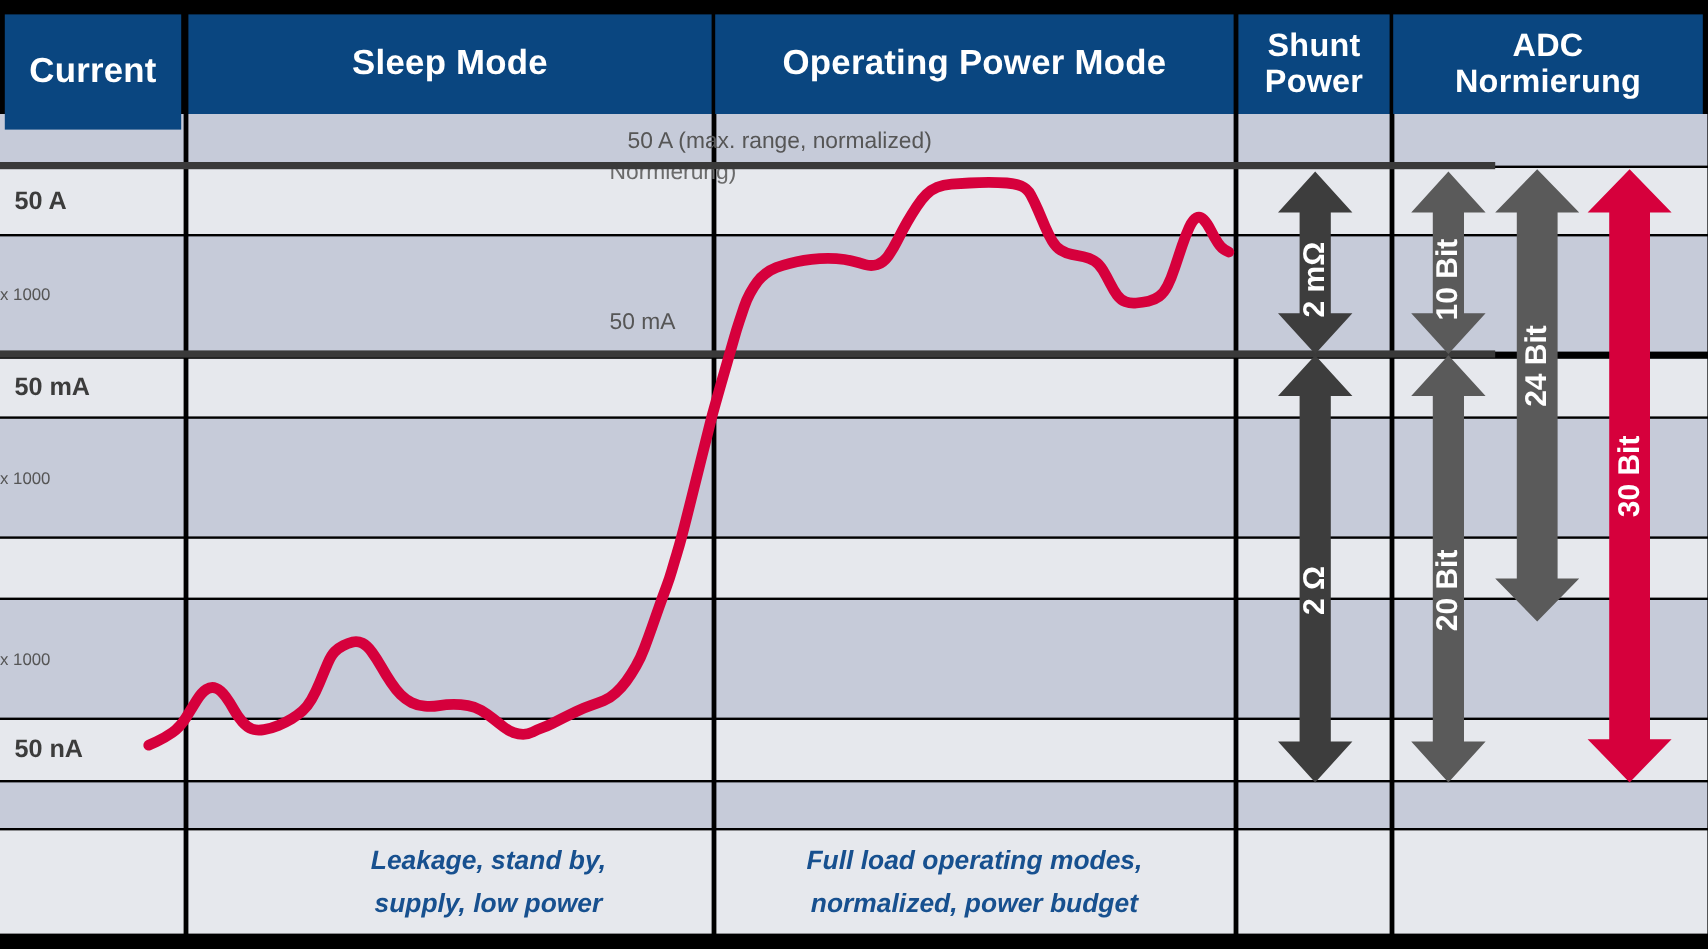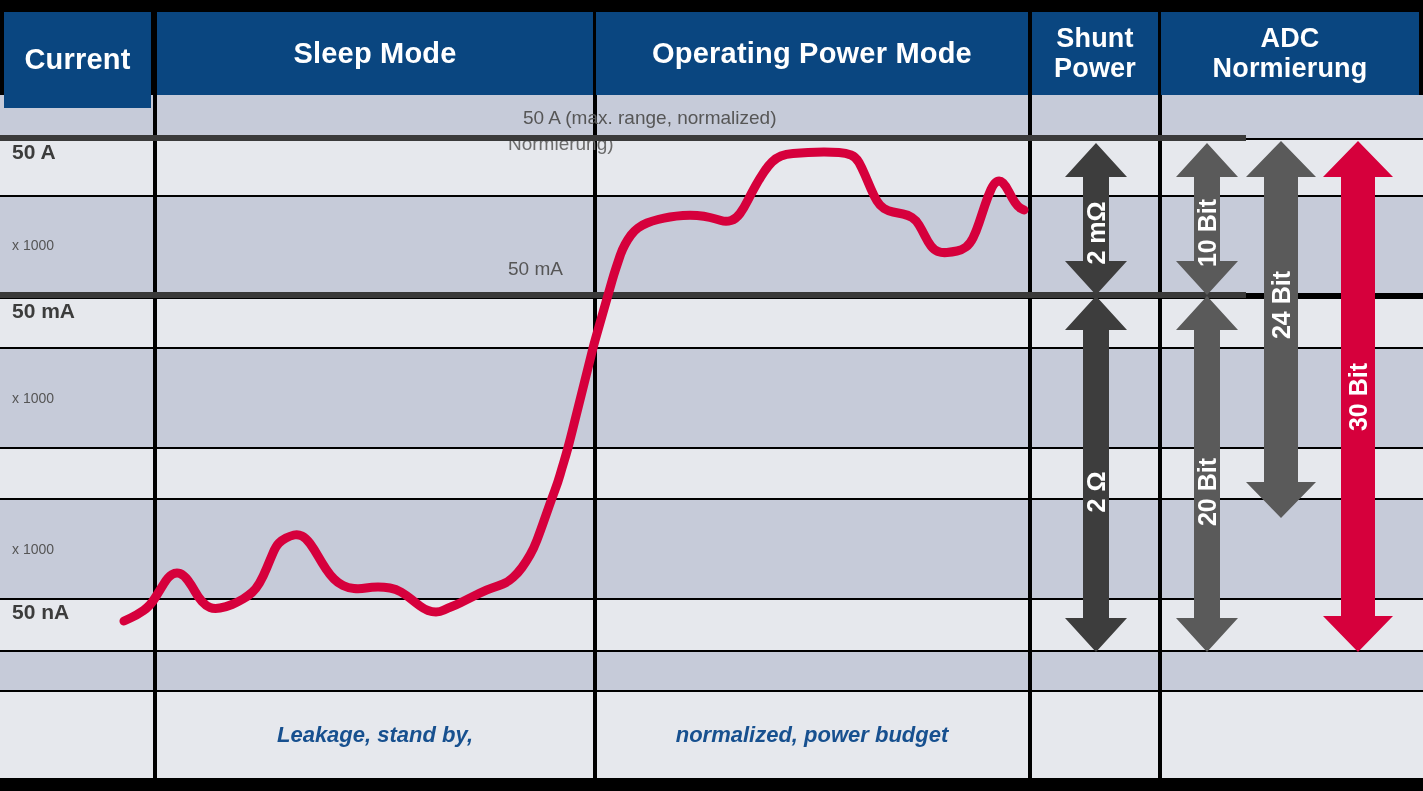--- a/index.html
+++ b/index.html
@@ -9,24 +9,24 @@
 
   
   .band{position:absolute;}
 
   
   .hdr{position:absolute;background:#0a4680;color:#fff;
        display:flex;align-items:center;justify-content:center;text-align:center;
        font-weight:bold;line-height:1.08;letter-spacing:.2px;}
 
   
-  .rowlabel{position:absolute;display:flex;align-items:flex-start;
+  .rowlabel{position:absolute;display:flex;align-items:center;
             color:#3c3c3c;font-weight:bold;font-size:21px;padding-left:12px;}
   .rowmul{position:absolute;display:flex;align-items:center;
-          color:#555;font-weight:normal;font-size:14px;padding-left:12px;}
+          color:#555;font-weight:normal;font-size:14px;}
 
   
   .refline{position:absolute;background:#3a3a3a;height:6px;}
 
   
   .annot{position:absolute;color:#565656;font-size:19px;white-space:nowrap;}
   .annot-ghost{position:absolute;color:#6b6b6b;font-size:19px;white-space:nowrap;}
 
   
   .caption{position:absolute;display:flex;flex-direction:column;align-items:center;
@@ -163,20 +163,22 @@
   </svg>
   <div id="arrowlabels">
       <div class="arrowlabel" style="left: 1096px; top: 233px; transform: translate(-50%, -50%) rotate(-90deg);">2 mΩ</div>
       <div class="arrowlabel" style="left: 1096px; top: 492px; transform: translate(-50%, -50%) rotate(-90deg);">2 Ω</div>
       <div class="arrowlabel" style="left: 1207px; top: 233px; transform: translate(-50%, -50%) rotate(-90deg);">10 Bit</div>
       <div class="arrowlabel" style="left: 1207px; top: 492px; transform: translate(-50%, -50%) rotate(-90deg);">20 Bit</div>
       <div class="arrowlabel" style="left: 1281px; top: 304.5px; transform: translate(-50%, -50%) rotate(-90deg);">24 Bit</div>
       <div class="arrowlabel" style="left: 1358px; top: 396.5px; transform: translate(-50%, -50%) rotate(-90deg);">30 Bit</div>
     </div>
 
-  <div class="caption" style="left:157px;top:692px;width:436px;height:86px;">
+  <div class="caption" style="left:157px;top:692px;width:436px;height:86px;padding-left:32px;">
     <span>Leakage, stand by,</span>
+    <span>supply, low power</span>
   </div>
   <div class="caption" style="left:596px;top:692px;width:432px;height:86px;">
+    <span>Full load operating modes,</span>
     <span>normalized, power budget</span>
   </div>
 
 </div>
 
 </body></html>

